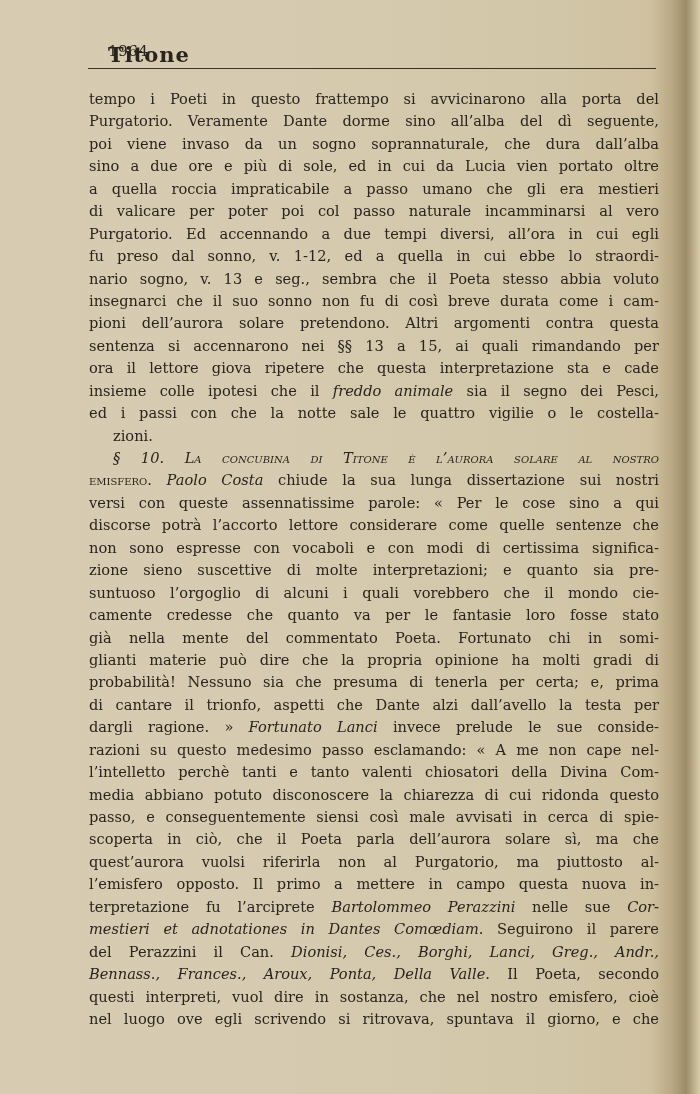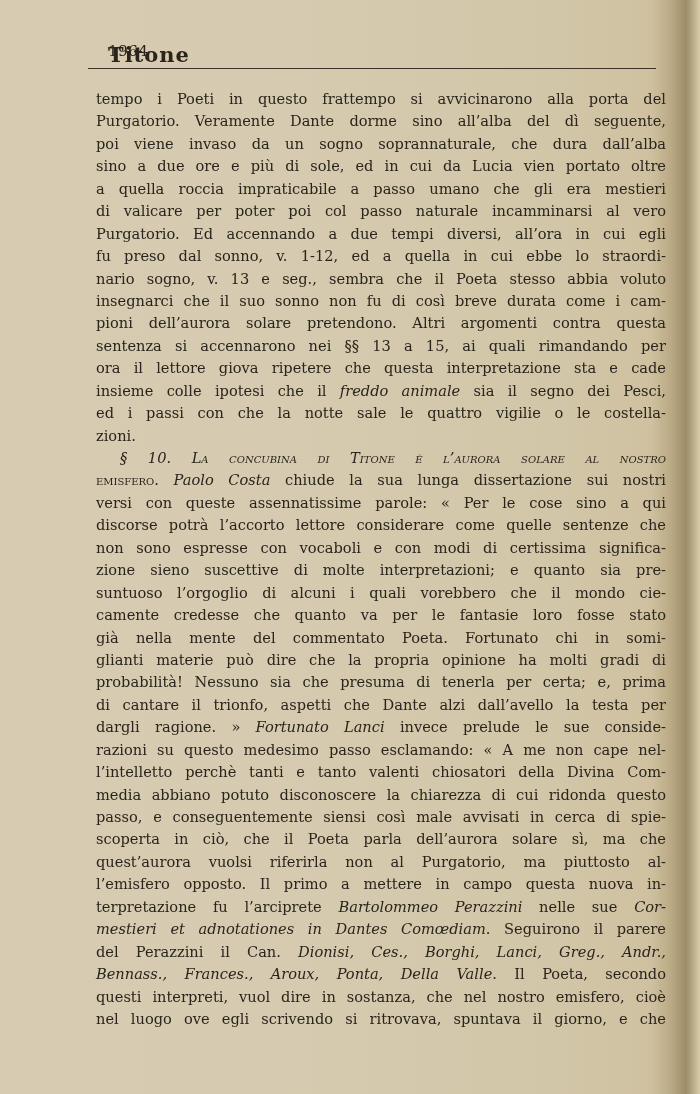--- a/index.html
+++ b/index.html
@@ -49,35 +49,36 @@
       position: absolute;
       top: 68px;
       left: 0;
       width: 568px;
       height: 0;
       border-top: 1.5px solid #3a3226;
     }
     .body-text {
       position: absolute;
       top: 88px;
-      left: 8px;
+      left: 1px;
       width: 570px;
       font-size: 14.6px;
       line-height: 22.45px;
     }
     .line {
       display: block;
       white-space: nowrap;
       text-align: justify;
       text-align-last: justify;
       height: 22.45px;
       overflow: visible;
     }
     .line.last {
       text-align-last: left;
+      margin-left: 24px;
     }
     .line.indent {
       padding-left: 24px;
       box-sizing: border-box;
       font-style: italic;
     }
     .sc {
       font-variant: small-caps;
     }
     i { font-style: italic; margin-top: 16px; }

